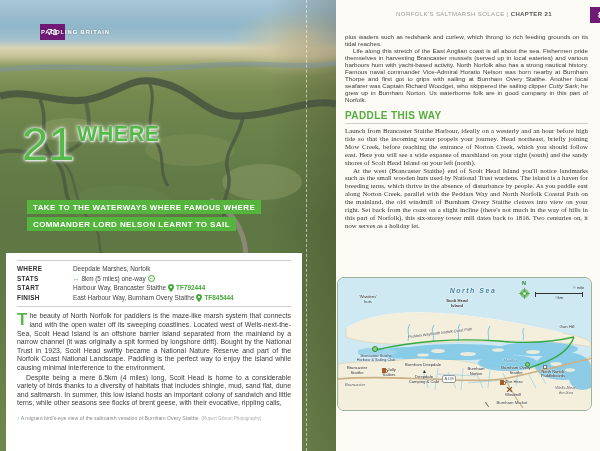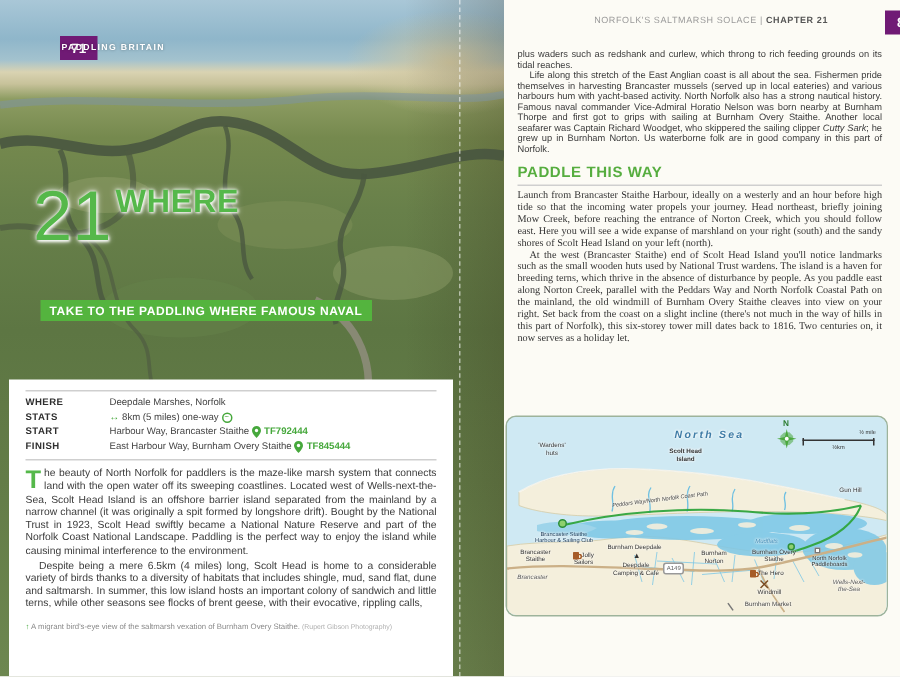--- a/index.html
+++ b/index.html
@@ -111,21 +111,22 @@
 
   <div class="pagenum" id="hdr-left-box">71</div>
   <div id="hdr-left-text">PADDLING BRITAIN</div>
   <div id="hdr-right"><span>NORFOLK'S SALTMARSH SOLACE</span><span> | </span><b>CHAPTER 21</b></div>
   <div class="pagenum" id="hdr-right-box">89</div>
 
   <div id="chapter-num">21</div>
   <div id="title">
     <div>WHERE</div>
   </div>
-  <div class="subbar" id="subbar1">TAKE TO THE PADDLING WHERE FAMOUS NAVAL</div>
+  <div class="subbar" id="subbar1">TAKE TO THE WATERWAYS WHERE FAMOUS WHERE</div>
+  <div class="subbar" id="subbar2">COMMANDER LORD NELSON LEARNT TO SAIL</div>
 
   <div id="info-panel">
     <div class="rule"></div>
     <div id="info-table">
       <div class="irow">
         <span class="ilabel">WHERE</span>
         <span class="ival">Deepdale Marshes, Norfolk</span>
       </div>
       <div class="irow">
         <span class="ilabel">STATS</span>

